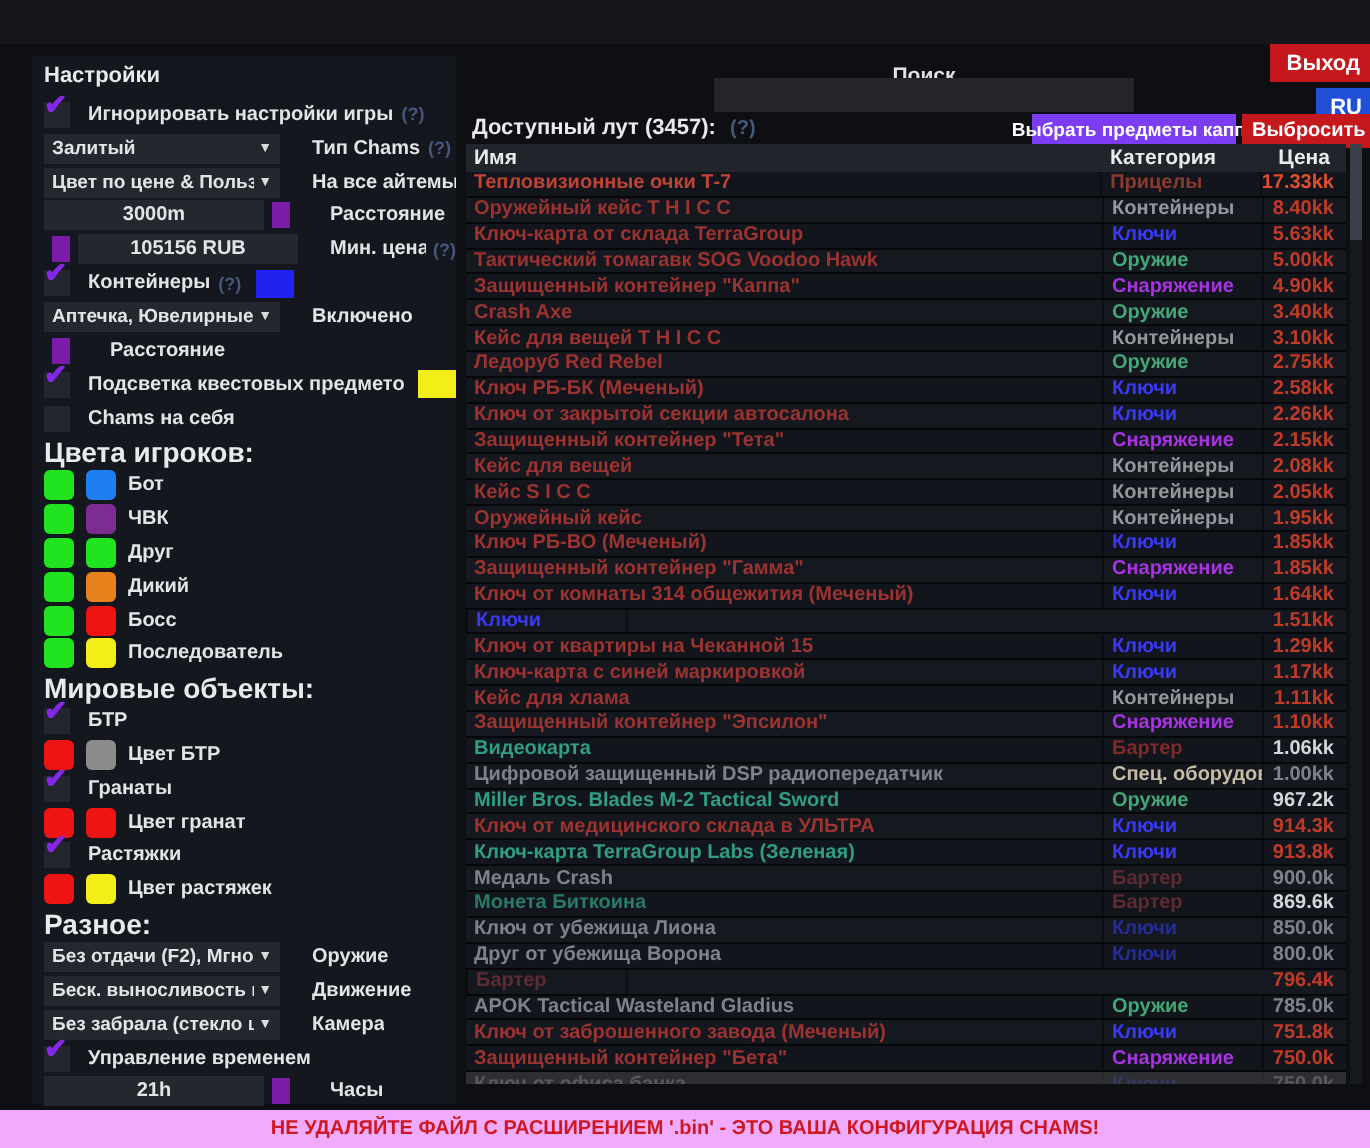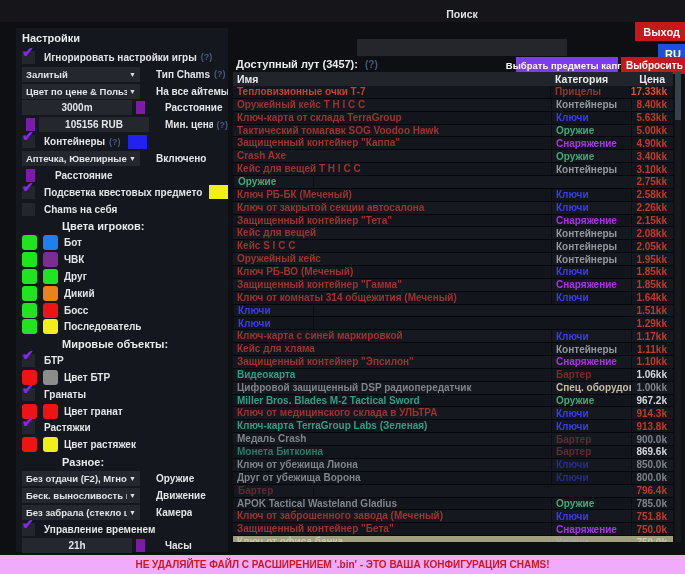--- a/index.html
+++ b/index.html
@@ -20,37 +20,37 @@
   .lbl0{font-size:10px;color:#e2e4e7;overflow:hidden;}
   .lbl{font-size:10px;color:#e2e4e7;margin-left:16px;overflow:hidden;}
   .help{color:#47587c;font-size:9px;margin-left:4px;}
   .select{width:118px;height:15px;background:#24272e;display:flex;align-items:center;padding:0 4px;box-sizing:border-box;flex:0 0 auto;}
   .select .stxt{flex:1;font-size:9.5px;overflow:hidden;white-space:nowrap;}
   .caret{font-size:7px;color:#dadde0;margin-left:2px;flex:0 0 auto;}
   .inputbox{width:110px;height:15px;background:#24272e;display:flex;align-items:center;justify-content:center;font-size:10px;flex:0 0 auto;}
   .swsm{width:9px;height:13px;background:#7a1ca8;margin:0 4px;flex:0 0 auto;}
   .swbig{width:19px;height:14px;margin-left:7px;flex:0 0 auto;}
   .sw{width:15px;height:15px;border-radius:3px;margin-right:6px;flex:0 0 auto;}
-  .sechead{font-size:11px;color:#e8eaec;margin-left:40px;}
-  
-  #search-label{position:absolute;left:357px;top:8px;width:210px;text-align:center;font-size:10.5px;color:#dfe1e4;}
+  .sechead{font-size:14px;color:#e8eaec;}
+  
+  #search-label{position:absolute;left:357px;top:32px;width:210px;text-align:center;font-size:10.5px;color:#dfe1e4;}
   #search-input{position:absolute;left:357px;top:39px;width:210px;height:17px;background:#24262c;border:0;outline:none;color:#e2e4e7;font-family:inherit;font-weight:bold;font-size:10px;padding:0 5px;box-sizing:border-box;}
   #exit-btn{position:absolute;right:-3px;top:22px;height:18px;background:#c5181d;color:#fff;font-size:11px;padding:1px 8px 0 8px;display:flex;align-items:center;}
   #ru-btn{position:absolute;right:-3px;top:44px;height:17px;background:#2050d8;color:#fff;font-size:11px;padding:1px 7px 0 7px;display:flex;align-items:center;}
   #loot-label{position:absolute;left:236px;top:58px;font-size:11px;color:#e8eaec;}
   #loot-label .help{font-size:10px;}
   #kappa-btn{position:absolute;left:516px;top:57px;width:102px;height:17px;background:#7b3cf2;color:#fff;font-size:9.5px;display:flex;align-items:center;justify-content:center;white-space:nowrap;}
   #discard-btn{position:absolute;left:621px;top:57px;width:67px;height:17px;background:#c5181d;color:#fff;font-size:10px;display:flex;align-items:center;padding-left:5px;white-space:nowrap;overflow:hidden;}
   
-  #loot-table{position:absolute;left:233px;top:72px;width:440px;height:470px;overflow:hidden;background:#fef9c3;}
+  #loot-table{position:absolute;left:233px;top:72px;width:440px;height:470px;overflow:hidden;background:#404040;}
   .thead{display:flex;height:14px;align-items:center;background:#21242b;font-size:10.5px;color:#e8eaec;}
   .h-name{width:318px;padding-left:4px;box-sizing:border-box;}
   .h-cat{width:80px;padding-left:4px;box-sizing:border-box;}
   .h-price{flex:1;text-align:right;padding-right:8px;}
-  .trow{display:flex;height:12.86px;font-size:10px;background:#12151b;border-bottom:1px solid #05070b;box-sizing:border-box;}
+  .trow{display:flex;height:12.86px;align-items:center;font-size:10px;background:#12151b;border-bottom:1px solid #05070b;box-sizing:border-box;}
   .trow:nth-child(even){background:#15181f;}
   .c-name{width:318px;padding-left:4px;box-sizing:border-box;overflow:hidden;white-space:nowrap;}
   .c-cat{width:80px;padding-left:4px;box-sizing:border-box;border-left:1px solid #0a0d13;overflow:hidden;white-space:nowrap;height:100%;display:flex;align-items:center;}
   .c-price{flex:1;text-align:right;padding-right:6px;border-left:1px solid #0a0d13;height:100%;display:flex;align-items:center;justify-content:flex-end;}
   .clipped{opacity:.4;}
   
   .t-red{color:#9c3330}.t-bright{color:#c04334}.t-teal{color:#2f9e85}.t-tealdim{color:#2a7a66}.t-dim{color:#7e838a}
   .cat-scopes{color:#8d3a2e}.cat-cont{color:#94979c}.cat-keys{color:#3a3af5}.cat-keysdim{color:#262c96}
   .cat-weap{color:#43a878}.cat-gear{color:#a833e2}.cat-barter{color:#7e2a28}.cat-barterdim{color:#5e2b33}.cat-spec{color:#c6bba4}
   .p-red{color:#c03a28}.p-orange{color:#df4f2b}.p-white{color:#d3d6da}.p-dim{color:#7e838a}
@@ -326,20 +326,21 @@
         <span class="c-price p-red">3.40kk</span>
       </div>
 
       <div class="trow">
         <span class="c-name t-red">Кейс для вещей T H I C C</span>
         <span class="c-cat cat-cont">Контейнеры</span>
         <span class="c-price p-red">3.10kk</span>
       </div>
 
       <div class="trow">
+        <span class="c-name t-red">Ледоруб Red Rebel</span>
         <span class="c-cat cat-weap">Оружие</span>
         <span class="c-price p-red">2.75kk</span>
       </div>
 
       <div class="trow">
         <span class="c-name t-red">Ключ РБ-БК (Меченый)</span>
         <span class="c-cat cat-keys">Ключи</span>
         <span class="c-price p-red">2.58kk</span>
       </div>
 
@@ -390,20 +391,21 @@
         <span class="c-cat cat-keys">Ключи</span>
         <span class="c-price p-red">1.64kk</span>
       </div>
 
       <div class="trow">
         <span class="c-cat cat-keys">Ключи</span>
         <span class="c-price p-red">1.51kk</span>
       </div>
 
       <div class="trow">
+        <span class="c-name t-red">Ключ от квартиры на Чеканной 15</span>
         <span class="c-cat cat-keys">Ключи</span>
         <span class="c-price p-red">1.29kk</span>
       </div>
 
       <div class="trow">
         <span class="c-name t-red">Ключ-карта с синей маркировкой</span>
         <span class="c-cat cat-keys">Ключи</span>
         <span class="c-price p-red">1.17kk</span>
       </div>
 

